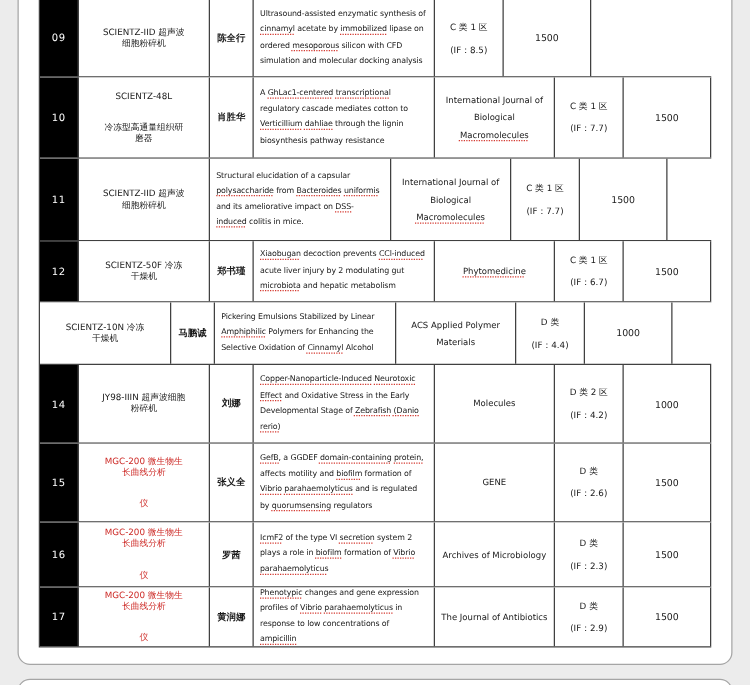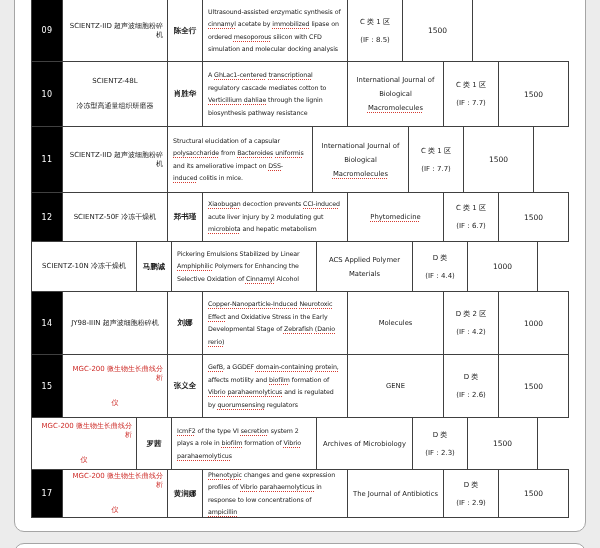--- a/index.html
+++ b/index.html
@@ -11,21 +11,21 @@
   body{font-family:"DejaVu Sans","Liberation Sans",sans-serif;background:#ddd;}
   .page{position:relative;width:600px;height:548px;background:var(--page-bg);overflow:hidden;}
   .card{position:absolute;background:#fff;border:1px solid var(--card-border);border-radius:10px;}
   .card-main{left:14px;top:-26px;width:572px;height:558px;}
   .card-next{left:14px;top:543px;width:572px;height:30px;}
   .tbl{position:absolute;left:31px;top:0;width:538px;border-left:1px solid var(--line);}
   .row{display:flex;border-bottom:1px solid var(--line);background:#fff;}
   .c{display:flex;flex-direction:column;align-items:center;justify-content:center;
      border-right:1px solid var(--line);text-align:center;color:#1a1a1a;overflow:hidden;}
   .c-no{width:31px;background:#000000;color:#fff;font-size:8px;letter-spacing:.5px;}
-  .c-equip{width:105px;font-size:7px;line-height:9px;gap:16px;padding:0 4px;text-align:right;}
+  .c-equip{width:105px;font-size:7px;line-height:9px;gap:16px;padding:0 18px;}
   .c-equip div:empty{display:none;}
   .c-equip.red div{color:#cd2a26;}
   .c-name{width:35px;font-size:7.5px;font-weight:bold;}
   .c-title{width:145px;align-items:center;}
   .c-title .title-text{width:100%;text-align:left;font-size:6.3px;line-height:12.5px;
      letter-spacing:-.1px;padding:2px 5px;}
   .c-journal{width:96px;}
   .c-journal .journal-text{font-size:6.8px;line-height:14px;padding:0 5px;}
   .c-cat{width:55px;font-size:7px;gap:8px;line-height:10px;}
   .c-amt{width:70px;font-size:7.5px;}
@@ -162,20 +162,21 @@
     <div class="c c-journal">
       <div class="journal-text misspell-scan">GENE</div>
     </div>
     <div class="c c-cat">
       <div>D 类</div>
       <div>(IF：2.6)</div>
     </div>
     <div class="c c-amt">1500</div>
   </div>
         <div class="row" style="height: 52px;">
+    <div class="c c-no">16</div>
     <div class="c c-equip red">
       <div>MGC-200 微生物生长曲线分析</div>
       <div>仪</div>
     </div>
     <div class="c c-name">罗茜</div>
     <div class="c c-title">
       <div class="title-text misspell-scan"><span class="sq">IcmF2</span> of the type VI <span class="sq">secretion</span> system 2 plays a role in <span class="sq">biofilm</span> formation of <span class="sq">Vibrio</span> <span class="sq">parahaemolyticus</span></div>
     </div>
     <div class="c c-journal">
       <div class="journal-text misspell-scan">Archives of Microbiology</div>

